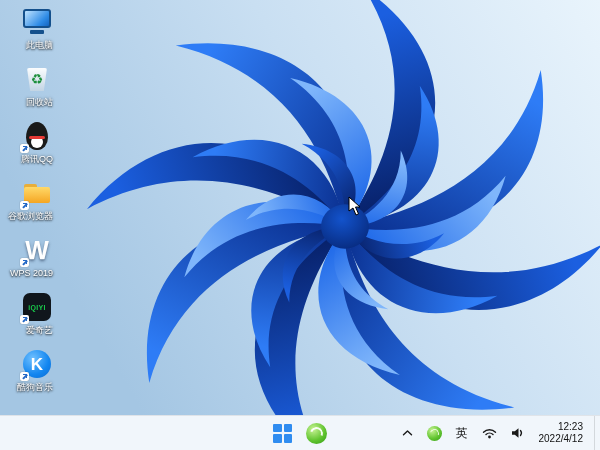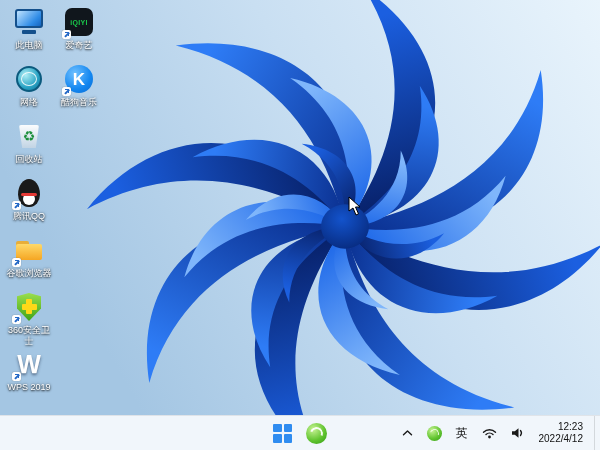--- a/index.html
+++ b/index.html
@@ -11,21 +11,21 @@
   
   .desktop{position:absolute;inset:0 0 34px 0;overflow:hidden;}
   .wallpaper{position:absolute;inset:0;width:100%;height:100%;display:block;}
   
   .icon-grid{
     position:absolute;top:6px;left:5px;
     display:grid;grid-auto-flow:column;
     grid-template-rows:repeat(7,57px);
     grid-template-columns:48px 48px;column-gap:2px;
   }
-  .dicon{width:48px;display:flex;flex-direction:column;align-items:center;cursor:default;}
+  .dicon{width:48px;display:flex;flex-direction:column;align-items:flex-end;cursor:default;}
   .art{width:32px;height:32px;position:relative;display:flex;align-items:center;justify-content:center;flex:none;}
   .label{
     font-size:9px;color:#fff;text-align:center;line-height:1.2;margin-top:2px;
     max-width:48px;word-break:break-all;
     text-shadow:0 1px 2px rgba(0,0,0,.85),0 0 3px rgba(0,0,0,.5);
   }
   
   .badge{position:absolute;left:-1px;bottom:-1px;width:9px;height:9px;background:#fff;border-radius:2px;box-shadow:0 0 1px rgba(0,0,0,.5);z-index:4;}
   .badge::before{content:"";position:absolute;right:2px;top:2px;width:3px;height:3px;border-top:1.5px solid #2468c6;border-right:1.5px solid #2468c6;}
   .badge::after{content:"";position:absolute;left:1.5px;top:3.8px;width:5.5px;height:1.5px;background:#2468c6;transform:rotate(-45deg);}
@@ -171,24 +171,20 @@
     </g>
   </svg>
 
   <div class="icon-grid">
 
     <div class="dicon">
       <div class="art art-pc"></div>
       <div class="label">此电脑</div>
     </div>
 
-    <div class="dicon">
-      <div class="art art-network"></div>
-      <div class="label">网络</div>
-    </div>
 
     <div class="dicon">
       <div class="art art-bin">
         <span class="glyph">♻</span>
       </div>
       <div class="label">回收站</div>
     </div>
 
 
     <div class="dicon">
@@ -201,27 +197,20 @@
 
 
     <div class="dicon">
       <div class="art art-folder">
         <span class="badge"></span>
       </div>
       <div class="label">谷歌浏览器</div>
     </div>
 
 
-    <div class="dicon">
-      <div class="art art-360g">
-        <span class="cross"></span>
-        <span class="badge"></span>
-      </div>
-      <div class="label">360安全卫士</div>
-    </div>
 
     <div class="dicon">
       <div class="art art-wps">
         <span class="glyph">W</span>
         <span class="badge"></span>
       </div>
       <div class="label">WPS 2019</div>
     </div>
 
     <div class="dicon">

